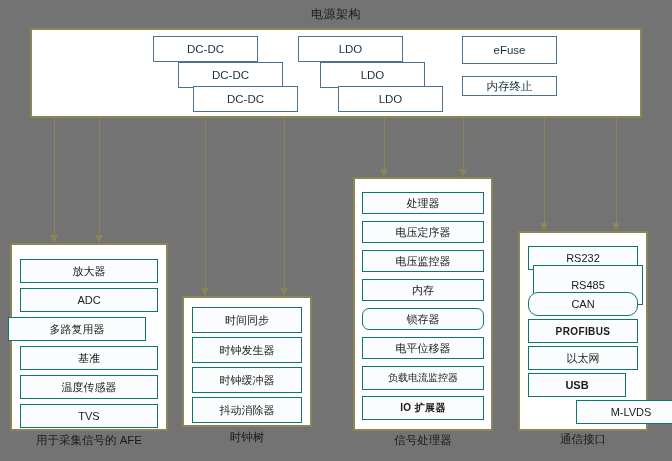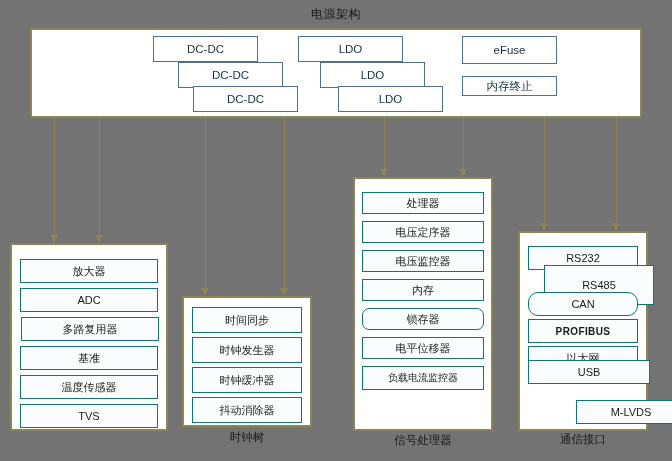--- a/index.html
+++ b/index.html
@@ -138,46 +138,48 @@
   <div class="arrow-head" style="left:459px; top:169px;"></div>
 
   <div class="arrow-line" style="left:544px; top:118px; height:105px;"></div>
   <div class="arrow-head" style="left:540px; top:223px;"></div>
   <div class="arrow-line" style="left:616px; top:118px; height:105px;"></div>
   <div class="arrow-head" style="left:612px; top:223px;"></div>
 
   <div class="outer-box" style="left:10px; top:243px; width:158px; height:188px;"></div>
   <div class="item-box" style="left:20px; top:259px; width:138px; height:24px;">放大器</div>
   <div class="item-box" style="left:20px; top:288px; width:138px; height:24px;">ADC</div>
-  <div class="item-box" style="left:21px; top:317px; width:138px; height:24px;">多路复用器</div>
+  <div class="item-box" style="left:8px; top:317px; width:138px; height:24px;">多路复用器</div>
   <div class="item-box" style="left:20px; top:346px; width:138px; height:24px;">基准</div>
   <div class="item-box" style="left:20px; top:375px; width:138px; height:24px;">温度传感器</div>
   <div class="item-box" style="left:20px; top:404px; width:138px; height:24px;">TVS</div>
+  <div class="group-caption" style="left:10px; top:433px; width:158px;">用于采集信号的 AFE</div>
 
   <div class="outer-box" style="left:182px; top:296px; width:130px; height:131px;"></div>
   <div class="item-box" style="left:192px; top:307px; width:110px; height:26px;">时间同步</div>
   <div class="item-box" style="left:192px; top:337px; width:110px; height:26px;">时钟发生器</div>
   <div class="item-box" style="left:192px; top:367px; width:110px; height:26px;">时钟缓冲器</div>
   <div class="item-box" style="left:192px; top:397px; width:110px; height:26px;">抖动消除器</div>
   <div class="group-caption" style="left:182px; top:430px; width:130px;">时钟树</div>
 
   <div class="outer-box" style="left:353px; top:177px; width:140px; height:254px;"></div>
   <div class="item-box" style="left:362px; top:192px; width:122px; height:22px;">处理器</div>
   <div class="item-box" style="left:362px; top:221px; width:122px; height:22px;">电压定序器</div>
   <div class="item-box" style="left:362px; top:250px; width:122px; height:22px;">电压监控器</div>
   <div class="item-box" style="left:362px; top:279px; width:122px; height:22px;">内存</div>
   <div class="item-box" style="left:362px; top:308px; width:122px; height:22px;border-radius:7px;">锁存器</div>
   <div class="item-box" style="left:362px; top:337px; width:122px; height:22px;">电平位移器</div>
   <div class="item-box small" style="left:362px; top:366px; width:122px; height:24px;">负载电流监控器</div>
+  <div class="item-box bold" style="left:362px; top:396px; width:122px; height:24px;">IO 扩展器</div>
   <div class="group-caption" style="left:353px; top:433px; width:140px;">信号处理器</div>
 
   <div class="outer-box" style="left:518px; top:231px; width:130px; height:200px;"></div>
   <div class="item-box" style="left:528px; top:238px; width:110px; height:24px;margin-top:8px;">RS232</div>
-  <div class="item-box" style="left:544px; top:265px; width:110px; height:40px;">RS485</div>
+  <div class="item-box" style="left:533px; top:265px; width:110px; height:40px;">RS485</div>
   <div class="item-box" style="left:528px; top:292px; width:110px; height:24px;border-radius:10px;">CAN</div>
   <div class="item-box bold" style="left:528px; top:319px; width:110px; height:24px;">PROFIBUS</div>
   <div class="item-box" style="left:528px; top:346px; width:110px; height:24px;">以太网</div>
-  <div class="item-box" style="left:528px; top:360px; width:122px; height:24px;">USB</div>
+  <div class="item-box" style="left:528px; top:373px; width:98px; height:24px;font-weight:bold;">USB</div>
   <div class="item-box" style="left:528px; top:400px; width:110px; height:24px;margin-left:48px;">M-LVDS</div>
   <div class="group-caption" style="left:518px; top:432px; width:130px;">通信接口</div>
 
 
 </div>
 
 </body></html>

